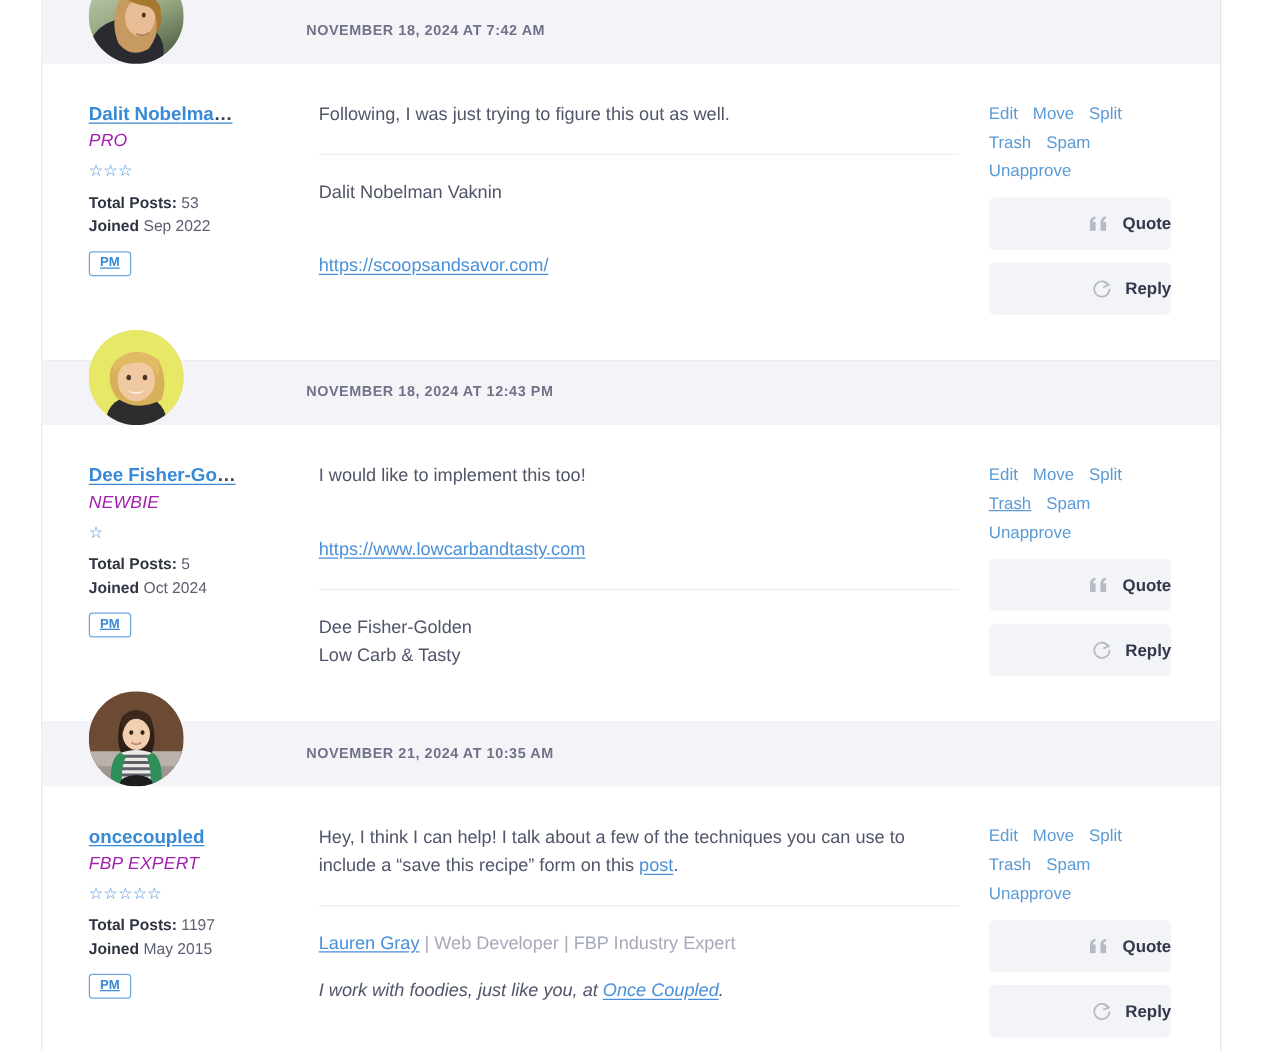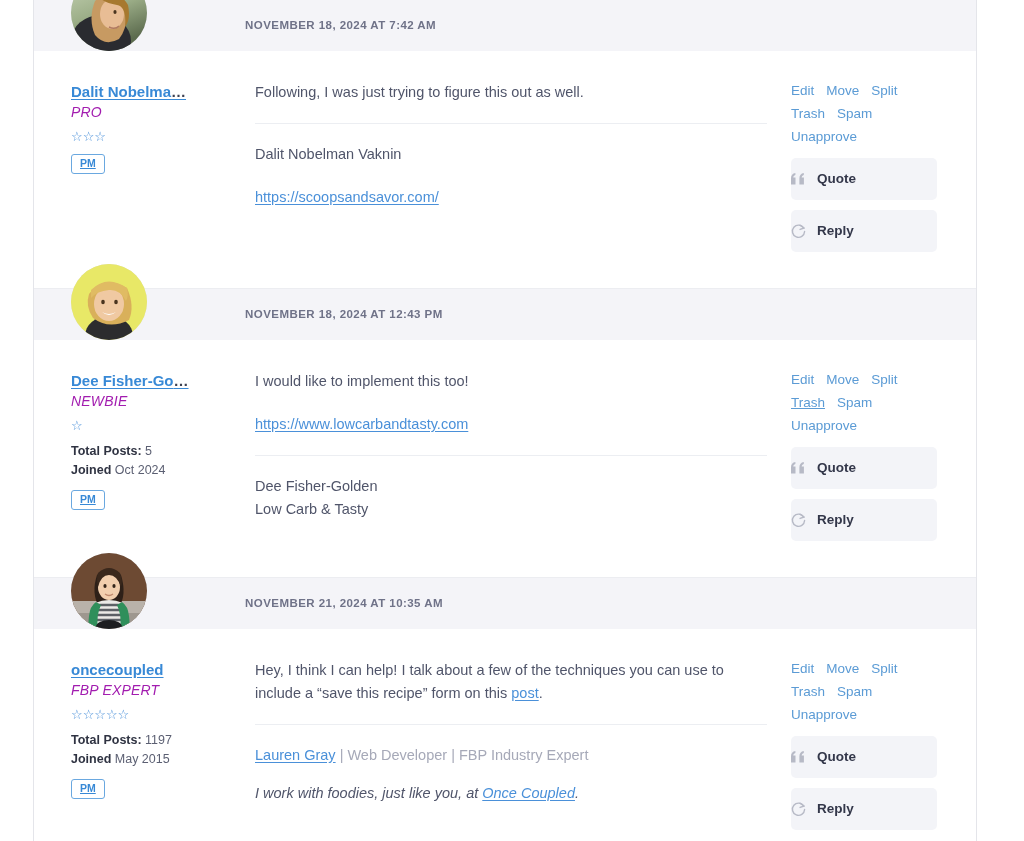--- a/index.html
+++ b/index.html
@@ -168,21 +168,21 @@
     padding: 30px 24px 0 10px;
     box-sizing: border-box;
     min-width: 0;
   }
   .content p {
     margin: 0;
     font-size: 14.5px;
     line-height: 23px;
     color: #50556a;
   }
-  .content p + p { margin-top: 20px; }
+  .content p + p { margin-top: 36px; }
   .content a {
     color: #4a90d9;
     text-decoration: underline;
     text-underline-offset: 2px;
     cursor: pointer;
   }
   .sig-rule {
     border: 0;
     border-top: 1px solid #eceef2;
     margin: 19px 0 19px 0;
@@ -225,21 +225,21 @@
     height: 42px;
     margin-top: 10px;
     background: #f3f4f8;
     border: none;
     border-radius: 5px;
     font-family: "Liberation Sans", sans-serif;
     font-size: 13.5px;
     font-weight: 700;
     color: #33374a;
     cursor: pointer;
-    text-align: left;
+    text-align: right;
     line-height: 42px;
     padding: 0;
   }
   .big-btn .bi {
     display: inline-block;
     vertical-align: middle;
     margin-right: 11px;
     color: #b7bac6;
   }
   .big-btn .bi svg { display: block; }
@@ -280,20 +280,24 @@
         </div>
         <div class="post-date">NOVEMBER 18, 2024 AT 7:42 AM</div>
       </div>
 
       <div class="post-body">
 
         <div class="author">
           <a class="author-name"><span>Dalit Nobelma</span><span class="ellipsis">…</span></a>
           <div class="author-rank">PRO</div>
           <div class="stars">☆☆☆</div>
+          <div class="meta">
+            <div><b>Total Posts:</b> <span>53</span></div>
+            <div><b>Joined</b> <span>Sep 2022</span></div>
+          </div>
           <span class="pm-btn">PM</span>
         </div>
 
         <div class="content">
           <p>Following, I was just trying to figure this out as well.</p>
           <hr class="sig-rule">
           <div class="sig">
             <p>Dalit Nobelman Vaknin</p>
             <p><a>https://scoopsandsavor.com/</a></p>
           </div>

